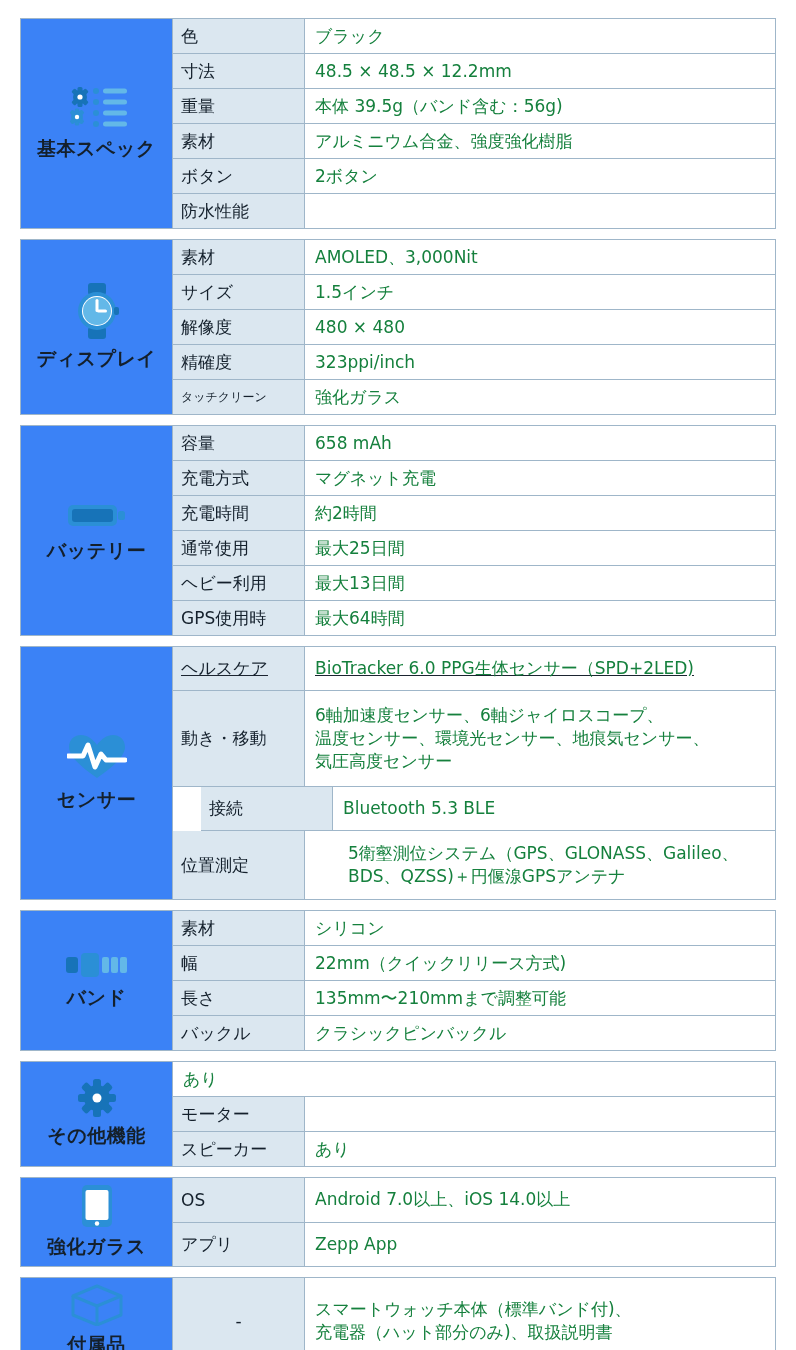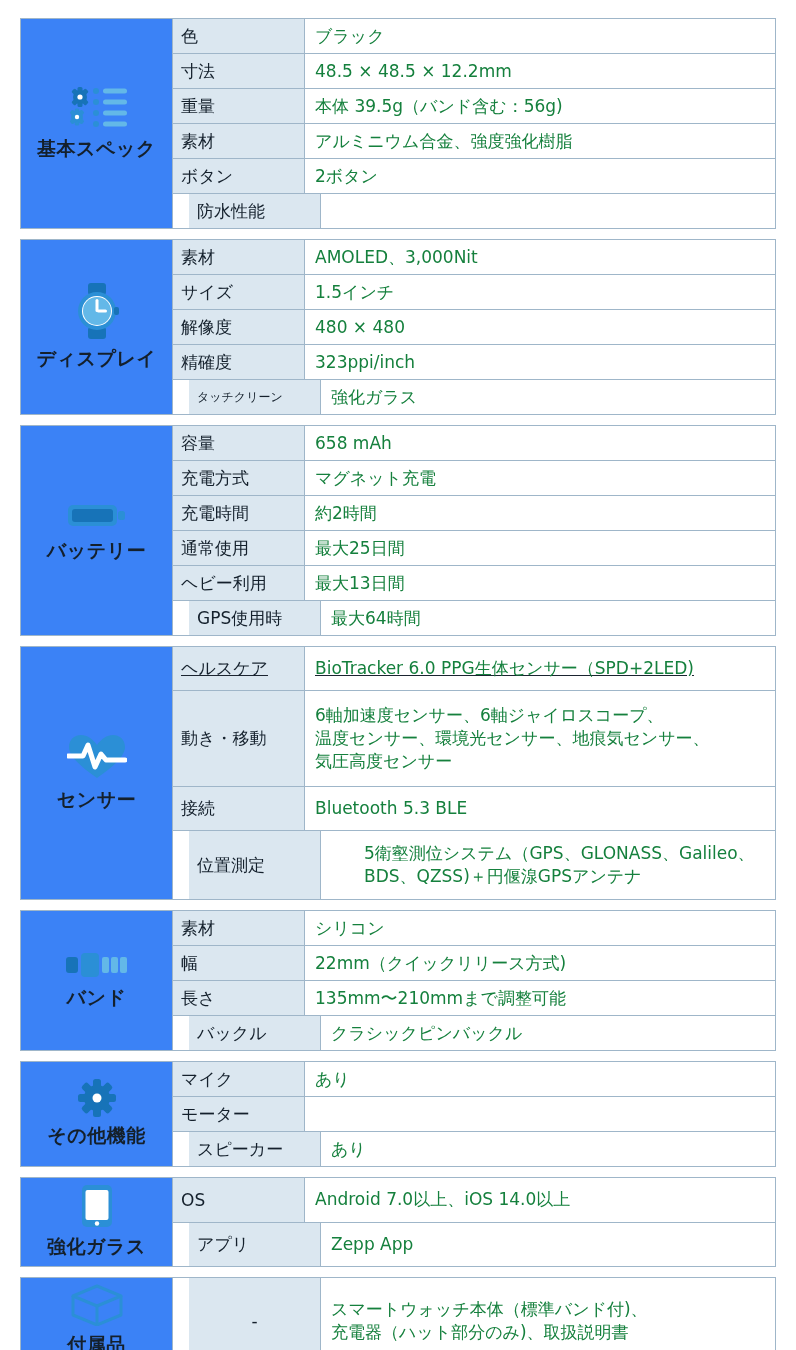--- a/index.html
+++ b/index.html
@@ -61,21 +61,21 @@
     flex: 1;
     display: flex;
     flex-direction: column;
   }
   .row {
     display: flex;
     flex: 1;
     border-bottom: 1px solid #9fb6c9;
     min-height: 34px;
   }
-  .row:last-child { border-bottom: none; margin-left: 16px; }
+  .row:last-child { border-bottom: none; }
 
   .rlabel {
     width: 132px;
     min-width: 132px;
     box-sizing: border-box;
     background: #dbe7f0;
     border-right: 1px solid #9fb6c9;
     display: flex;
     align-items: center;
     padding: 4px 8px;
@@ -260,21 +260,21 @@
       <div class="row" style="flex:0 0 43px;text-decoration:underline;">
         <div class="rlabel">ヘルスケア</div>
         <div class="rvalue">BioTracker 6.0 PPG生体センサー（SPD+2LED)</div>
       </div>
       <div class="row" style="flex:0 0 95px;">
         <div class="rlabel">動き・移動</div>
         <div class="rvalue">6軸加速度センサー、6軸ジャイロスコープ、
 温度センサー、環境光センサー、地痕気センサー、
 気圧高度センサー</div>
       </div>
-      <div class="row" style="flex:0 0 43px;">
+      <div class="row" style="flex:0 0 43px;margin-left:28px;">
         <div class="rlabel">接続</div>
         <div class="rvalue">Bluetooth 5.3 BLE</div>
       </div>
       <div class="row" style="flex:0 0 68px;gap:33px;">
         <div class="rlabel">位置測定</div>
         <div class="rvalue">5衛壑測位システム（GPS、GLONASS、Galileo、
 BDS、QZSS)＋円偃湶GPSアンテナ</div>
       </div>
     </div>
   </div>
@@ -323,21 +323,20 @@
             <rect x="1" y="15" width="38" height="8" rx="2.5" transform="rotate(45 20 19)"></rect>
             <rect x="1" y="15" width="38" height="8" rx="2.5" transform="rotate(-45 20 19)"></rect>
           </g>
           <circle cx="20" cy="19" r="4.5" fill="#ffffff"></circle>
         </svg>
       </span>
       <span class="cat-label">その他機能</span>
     </div>
     <div class="rows">
       <div class="row">
-        <div class="rlabel">マイク</div>
         <div class="rvalue">あり</div>
       </div>
       <div class="row">
         <div class="rlabel">モーター</div>
       </div>
       <div class="row">
         <div class="rlabel">スピーカー</div>
         <div class="rvalue">あり</div>
       </div>
     </div>

